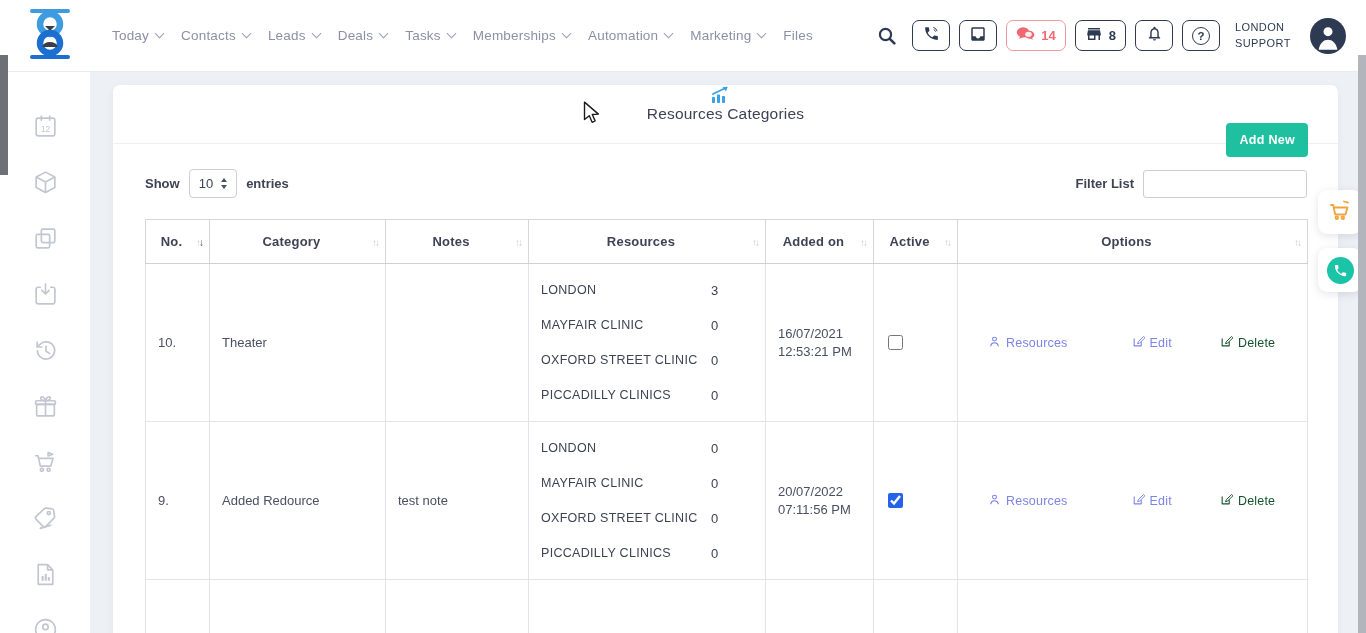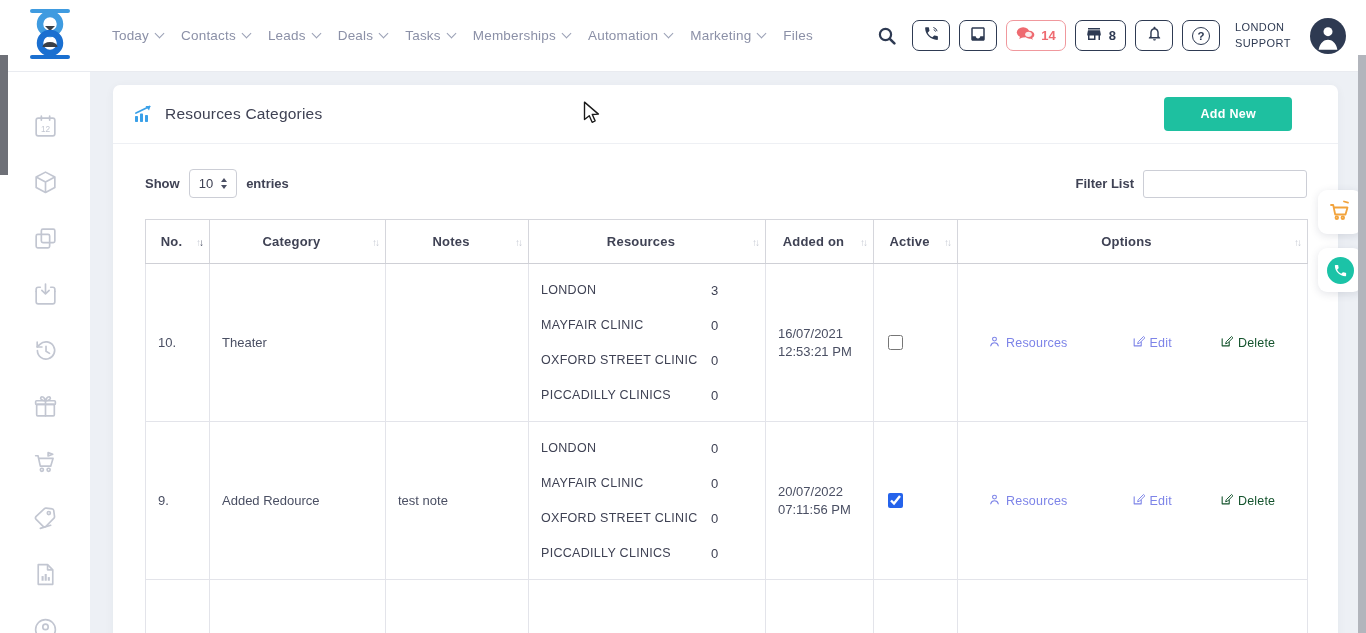--- a/index.html
+++ b/index.html
@@ -29,25 +29,25 @@
   
   .left-sidebar{position:absolute;top:71px;left:0;width:90px;bottom:0;background:#fff;display:flex;
     flex-direction:column;align-items:center;z-index:20;}
   .side-icon{width:27px;height:27px;margin-top:29px;cursor:pointer;flex:none;}
   .side-icon:first-child{margin-top:42px;}
 
   
   .main-area{position:absolute;top:71px;left:90px;right:0;bottom:0;background:#edf0f5;overflow:hidden;}
   .card{margin:14px 0 0 23px;width:1225px;background:#fff;border-radius:7px;
     box-shadow:0 2px 10px rgba(40,50,80,.05);min-height:620px;}
-  .card-header{height:58px;display:flex;align-items:center;padding:0 20px;border-bottom:1px solid #eef0f4;}
+  .card-header{height:58px;display:flex;align-items:center;padding:0 20px;border-bottom:1px solid #eef0f4;flex-direction:column;}
   .title-icon{width:20px;height:20px;margin-right:12px;}
   .page-title{font-size:15.5px;font-weight:500;color:#3f4254;letter-spacing:.2px;margin:0;}
-  .add-new{margin-left:auto;margin-right:26px;background:#1ec0a0;color:#fff;border:none;border-radius:4px;
-    font-size:12.5px;font-weight:700;padding:10px 36px;cursor:pointer;letter-spacing:.3px;
+  .add-new{margin-left:auto;margin-right:10px;background:#1ec0a0;color:#fff;border:none;border-radius:4px;
+    font-size:12.5px;font-weight:700;padding:10px 13px;cursor:pointer;letter-spacing:.3px;
     font-family:"Liberation Sans",sans-serif;}
   .controls{display:flex;justify-content:space-between;align-items:center;padding:25px 31px 0 32px;}
   .show-entries{display:flex;align-items:center;gap:9px;font-size:13px;font-weight:700;color:#3f4254;}
   .page-size{display:flex;align-items:center;gap:8px;border:1px solid #ccced6;border-radius:4px;
     padding:6px 9px;cursor:pointer;background:#fff;}
   .page-size .val{font-size:13px;color:#3f4254;font-weight:500;}
   .spin{display:inline-flex;flex-direction:column;gap:2.5px;}
   .spin i{width:0;height:0;border-left:3.5px solid transparent;border-right:3.5px solid transparent;}
   .spin .u{border-bottom:4.5px solid #4a4f63;}
   .spin .d{border-top:4.5px solid #4a4f63;}

